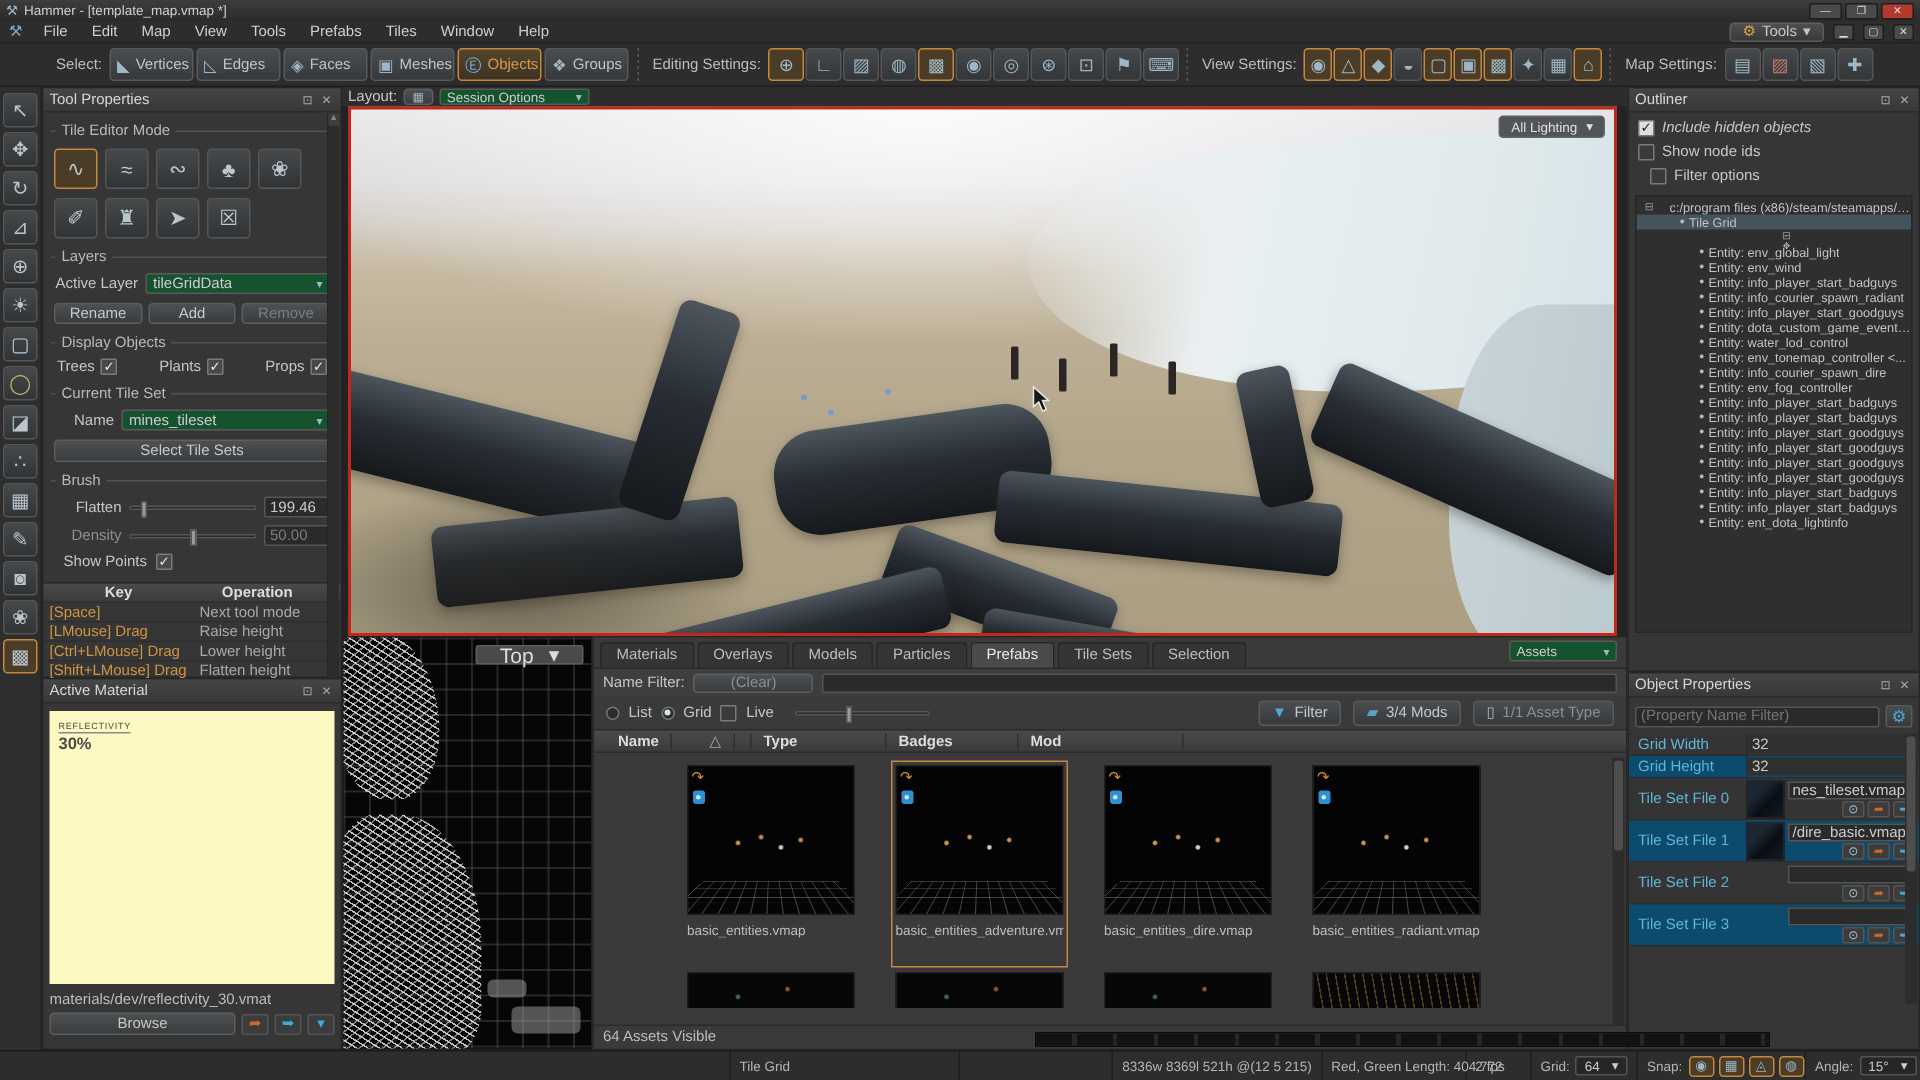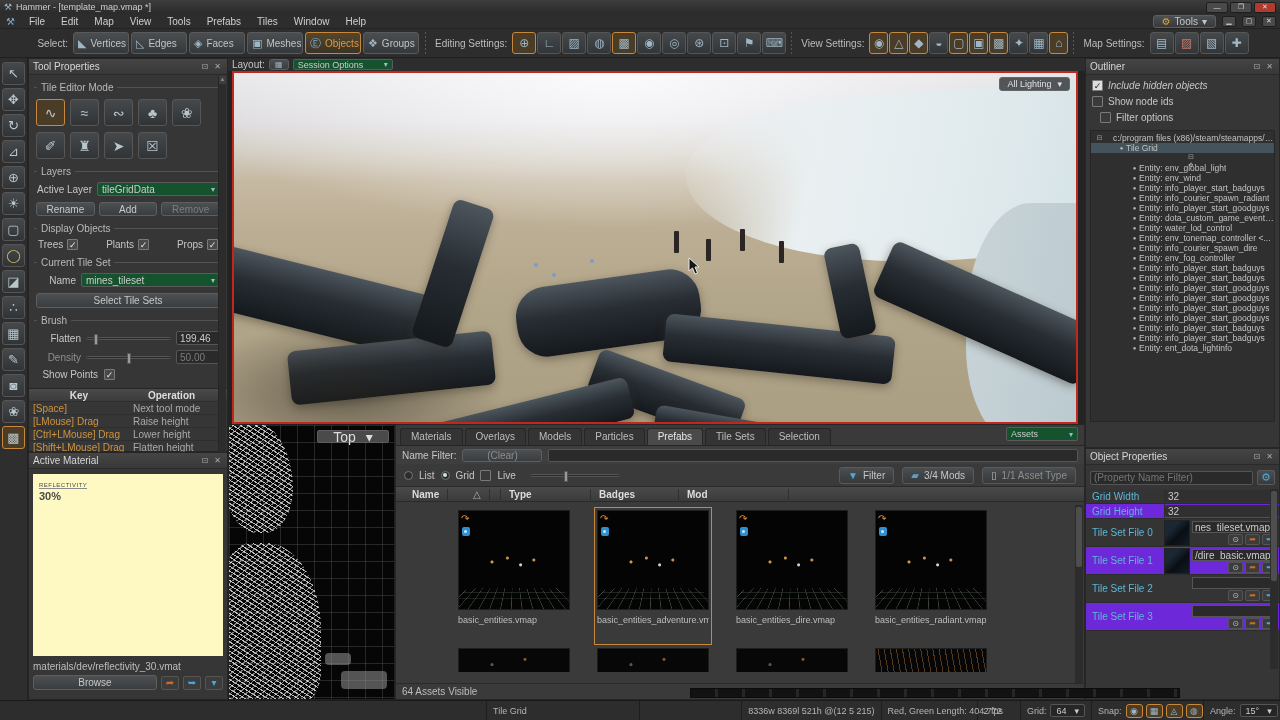--- a/index.html
+++ b/index.html
@@ -207,21 +207,21 @@
   .trow.selected { background:var(--selection-bg); }
   .texp { width:9px; color:#9a9a9a; font-size:7px; text-align:center; flex:none; }
   .tico { width:9px; color:#b8b8b8; font-size:6px; text-align:center; flex:none; }
   .tlab { overflow:hidden; text-overflow:ellipsis; }
   #objprops { left:1085px; top:448px; width:195px; height:252px; }
   #opfilter { display:flex; gap:4px; margin:5px 4px 4px; align-items:center; }
   #opfilter .tin { flex:1; color:#8d8d8d; }
   #opfilter .gearbtn { width:18px; height:15px; background:linear-gradient(#4a4e50,#37393b);
     border:1px solid #5a5a5a; border-radius:2px; color:#4fa8d8; font-size:11px; display:flex;
     align-items:center; justify-content:center; }
-  .oprow { display:flex; align-items:center; border-bottom:1px solid #2c2c2c; background:#6d28d9; }
+  .oprow { display:flex; align-items:center; border-bottom:1px solid #2c2c2c; background:#0c4a6e; }
   .oprow:nth-child(odd) { background:#343434; }
   .oplabel { width:78px; padding-left:6px; color:var(--property-label); flex:none; }
   .opval-simple { flex:1; border-left:1px solid #2c2c2c; height:14px; display:flex; align-items:center; }
   .opval-simple .tin { width:100%; height:12px; border:none; background:#303030; }
   .oprow.h14 { height:15px; }
   .oprow.tsf { height:28px; }
   .opthumb { width:26px; height:26px; flex:none; border:1px solid #222;
     background:linear-gradient(135deg,#1c2734 0 30%,#0a0e14 60%,#131c26 100%); }
   .oprow.nothumb .opthumb { visibility:hidden; }
   .opval { flex:1; display:flex; flex-direction:column; gap:1px; padding:1px 2px; overflow:hidden; }

